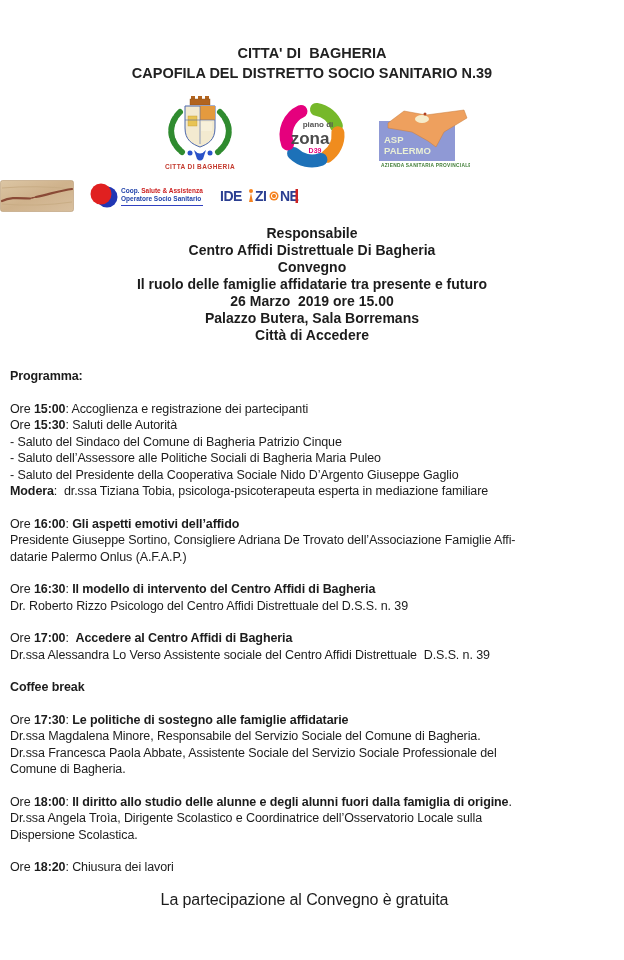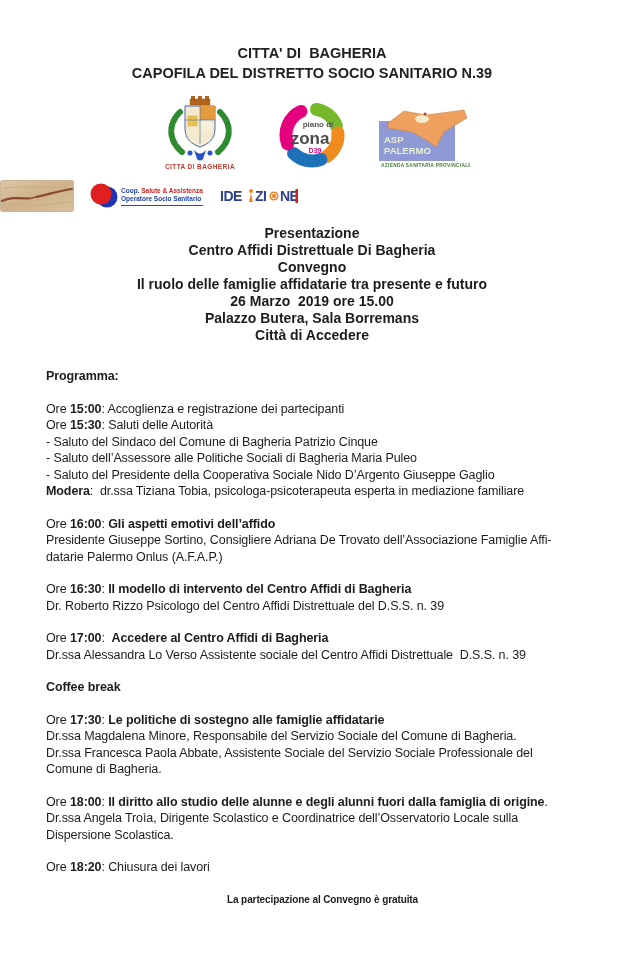--- a/index.html
+++ b/index.html
@@ -20,26 +20,26 @@
   .coop-logo{display:flex;align-items:center;gap:3px;}
   .coop-text{display:flex;flex-direction:column;justify-content:center;border-bottom:1px solid #3040c0;padding-bottom:2px;}
   .coop-l1{font-size:6.5px;font-weight:bold;line-height:8px;white-space:pre;}
   .coop-l2{font-size:6.5px;font-weight:bold;line-height:8px;color:#2244aa;}
   .coop-blue{color:#2244aa;}
   .coop-red{color:#cc2222;}
   
   .intro{margin-top:12px;text-align:center;font-weight:bold;font-size:14px;line-height:17px;}
   .intro div{white-space:pre-wrap;}
   
-  .content{padding:0 25px 0 10px;font-size:12.5px;line-height:16.5px;letter-spacing:-0.1px;margin-left:36px;}
+  .content{padding:0 25px 0 10px;font-size:12.5px;line-height:16.5px;letter-spacing:-0.1px;}
   .content p{margin:16px 0 0 0;}
   .content p.sec{margin-top:22px;font-weight:bold;}
   .content p.first{margin-top:24px;}
   .ln{display:block;white-space:pre-wrap;}
-  .footer-line{margin-top:20px;text-align:center;font-weight:bold;font-size:10px;}
+  .footer-line{margin-top:20px;text-align:center;font-weight:normal;font-size:16px;}
   svg text{font-family:"Liberation Sans","DejaVu Sans",sans-serif;}
 </style>
 </head>
 <body>
 
 <div class="page">
 
   <div class="header">
     <div>CITTA' DI  BAGHERIA</div>
     <div>CAPOFILA DEL DISTRETTO SOCIO SANITARIO N.39</div>
@@ -127,21 +127,21 @@
       <text x="36" y="16" font-size="14" font-weight="bold" fill="#2b3e91" letter-spacing="-0.5">ZI</text>
       <circle cx="55" cy="11" r="4.5" fill="#f5821f"></circle>
       <circle cx="55" cy="11" r="2.6" fill="none" stroke="#ffffff" stroke-width="1"></circle>
       <text x="61" y="16" font-size="14" font-weight="bold" fill="#2b3e91" letter-spacing="-0.5">NE</text>
       <rect x="76.5" y="4" width="2.5" height="14" fill="#cc2222"></rect>
     </svg>
 
   </div>
 
   <div class="intro">
-    <div>Presentazione</div>
+    <div>Responsabile</div>
     <div>Centro Affidi Distrettuale Di Bagheria</div>
     <div>Convegno</div>
     <div>Il ruolo delle famiglie affidatarie tra presente e futuro</div>
     <div>26 Marzo  2019 ore 15.00</div>
     <div>Palazzo Butera, Sala Borremans</div>
     <div>Città di Accedere</div>
   </div>
 
   <div class="content">
 

